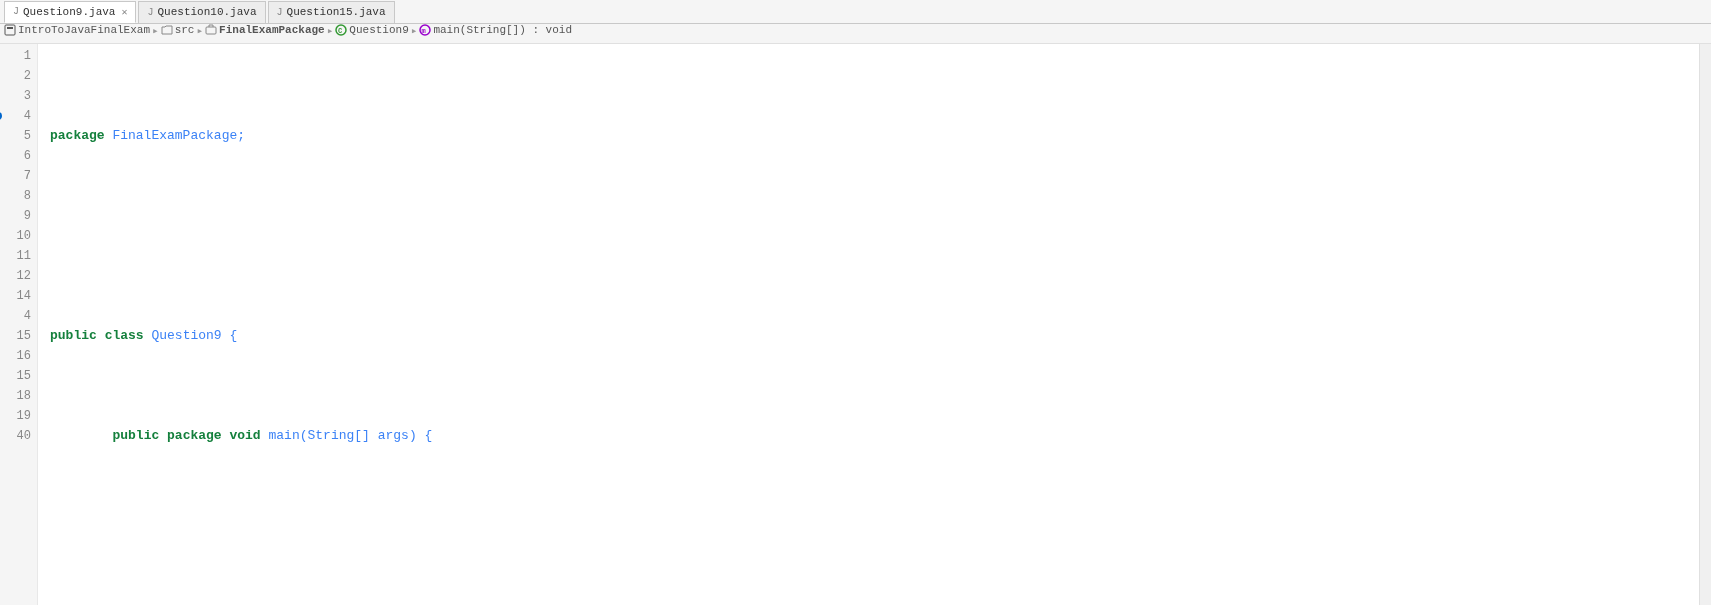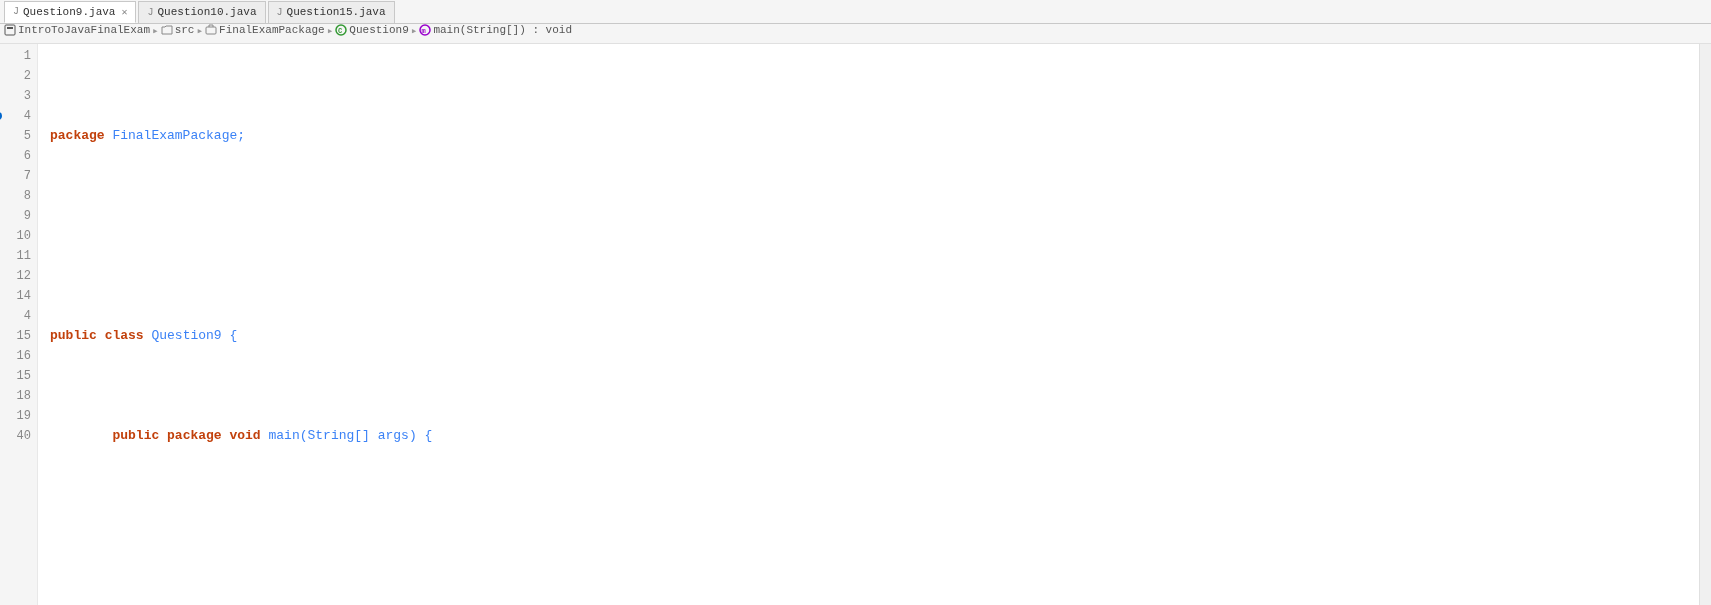--- a/index.html
+++ b/index.html
@@ -124,21 +124,21 @@
     }
 
     .code-line {
       height: 20px;
       line-height: 20px;
       display: flex;
       align-items: center;
     }
 
     
-    .kw { color: #c2410c; font-weight: bold; }   
+    .kw { color: #15803d; font-weight: bold; }   
     .plain { color: #3b82f6; }
 
     
     .code-content::-webkit-scrollbar { width: 10px; height: 10px; }
     .code-content::-webkit-scrollbar-track { background: #f0f0f0; }
     .code-content::-webkit-scrollbar-thumb { background: #c0c0c0; border-radius: 2px; }
 
     
     .right-scrollbar {
       width: 12px;
@@ -180,21 +180,21 @@
   <svg class="bc-icon" viewBox="0 0 12 12">
     <path d="M1,3 L4,3 L5,2 L11,2 L11,10 L1,10 Z" fill="none" stroke="#888" stroke-width="1"></path>
   </svg>
   <span style="cursor:pointer;">src</span>
   <span class="breadcrumb-sep"> ▸ </span>
 
   <svg class="bc-icon" viewBox="0 0 12 12">
     <rect x="1" y="3" width="10" height="7" rx="1" fill="none" stroke="#888" stroke-width="1"></rect>
     <path d="M4,3 L4,1 L8,1 L8,3" fill="none" stroke="#888" stroke-width="1"></path>
   </svg>
-  <span style="cursor:pointer;">FinalExamPackage</span>
+  <span style="cursor:pointer;font-weight:bold;">FinalExamPackage</span>
   <span class="breadcrumb-sep"> ▸ </span>
 
   <svg class="bc-icon" viewBox="0 0 12 12">
     <circle cx="6" cy="6" r="5" fill="none" stroke="#339933" stroke-width="1.5"></circle>
     <text x="3" y="9" font-size="7" fill="#339933" font-weight="bold">C</text>
   </svg>
   <span style="cursor:pointer;">Question9</span>
   <span class="breadcrumb-sep"> ▸ </span>
 
   <svg class="bc-icon" viewBox="0 0 12 12">

